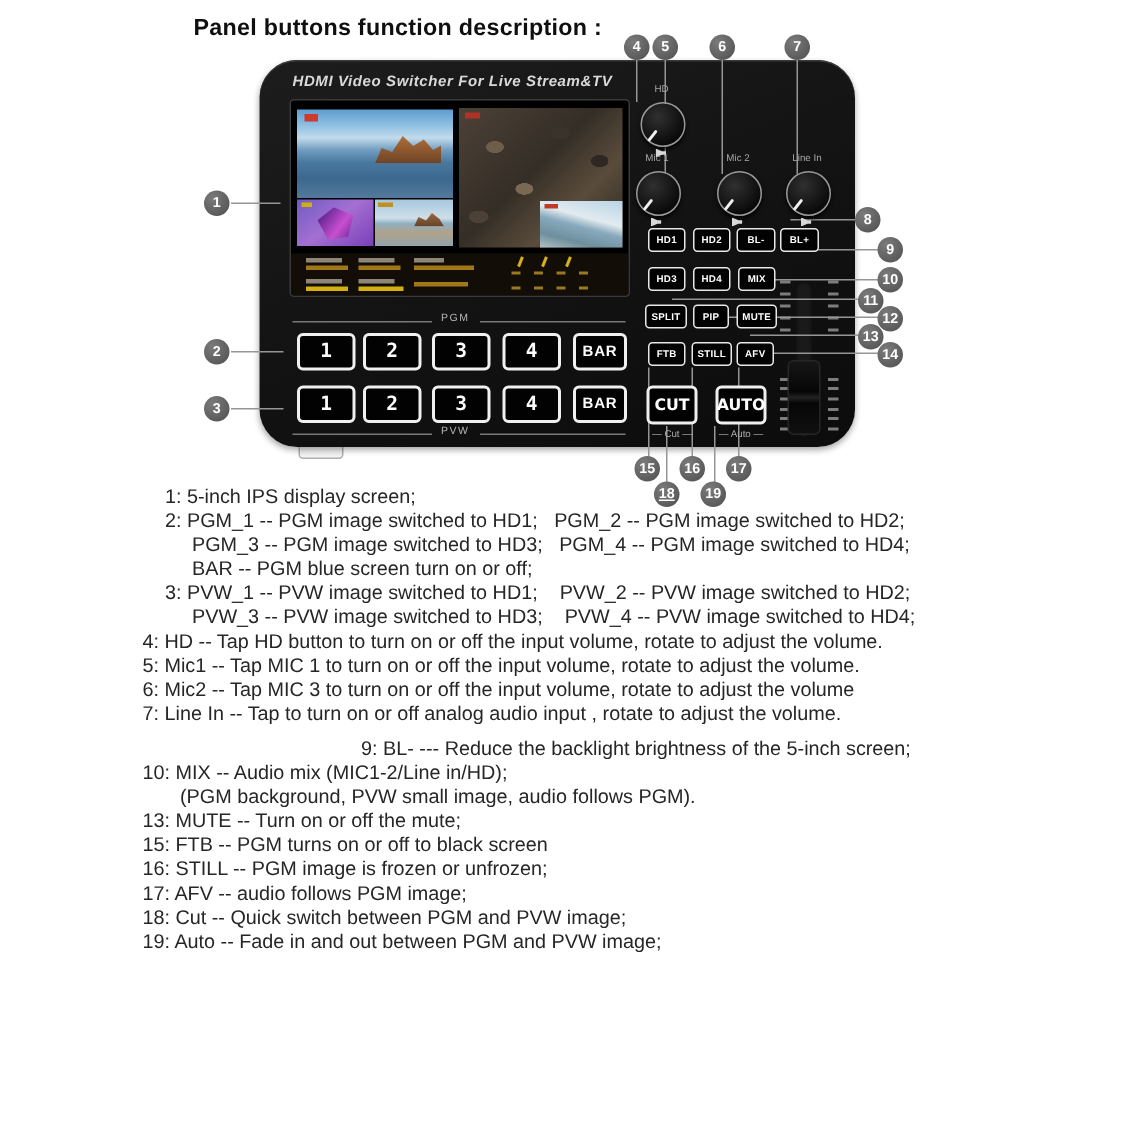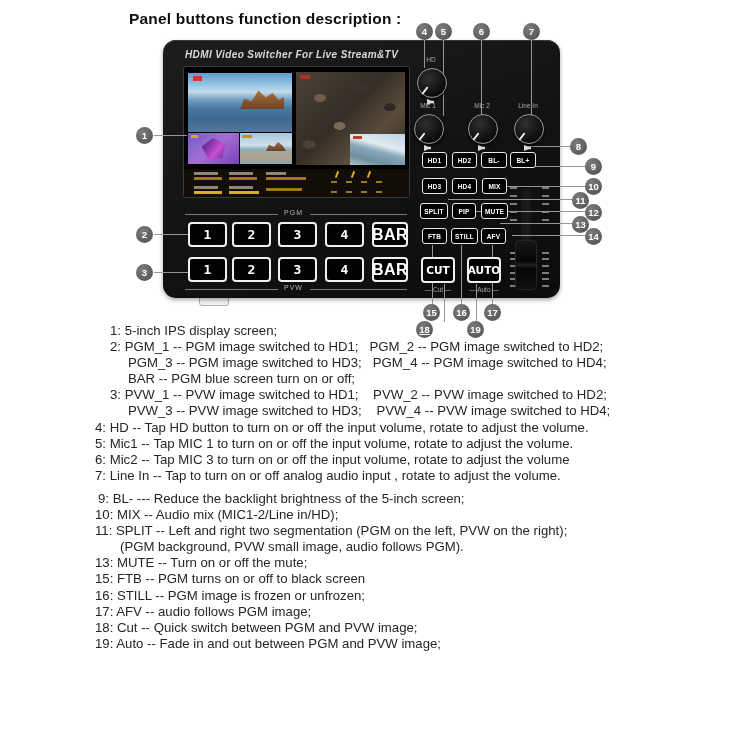--- a/index.html
+++ b/index.html
@@ -3,21 +3,21 @@
 <meta charset="utf-8">
 <style>
   html,body{margin:0;padding:0;background:#fff;}
   .stage{position:relative;width:750px;height:750px;background:#fff;overflow:hidden;
          font-family:"Liberation Sans",sans-serif;}
 
   .page-title{position:absolute;left:129px;top:10px;font-size:15.5px;font-weight:bold;
               color:#0f0f0f;letter-spacing:.2px;}
 
   
-  .device{position:absolute;left:163px;top:40px;width:397px;height:258px;border-radius:13px;
+  .device{position:absolute;left:173px;top:40px;width:397px;height:258px;border-radius:25px;
           background:linear-gradient(160deg,#1d1d1d,#121212 55%,#0c0c0c);
           box-shadow:inset 0 1px 0 #3a3a3a, 0 2px 4px rgba(0,0,0,.35);}
   .dev-title{position:absolute;left:22px;top:9px;font-size:10px;font-style:italic;font-weight:bold;
              color:#dadada;letter-spacing:.4px;}
 
   
   .screen{position:absolute;left:20px;top:26px;width:225px;height:130px;background:#000;
           border:1px solid #3a3a3a;border-radius:3px;overflow:hidden;}
   .tile{position:absolute;overflow:hidden;}
   .t-beach{left:4px;top:6px;width:104px;height:59px;
@@ -87,42 +87,42 @@
          background:linear-gradient(180deg,#161616,#060606 42%,#222 50%,#060606 58%,#101010);
          border:1px solid #262626;box-sizing:border-box;}
   .tk{position:absolute;width:7px;height:2px;background:#7d7d7d;}
 
   
   .busline{position:absolute;height:1px;background:#787878;}
   .buslabel{position:absolute;width:31px;text-align:center;font-size:7px;color:#b5b5b5;letter-spacing:1px;}
   .bb{position:absolute;height:25px;width:39px;background:#020202;border:2px solid #f0f0f0;
       border-radius:4px;color:#fff;display:flex;align-items:center;justify-content:center;
       font-family:"DejaVu Sans Mono",monospace;font-size:13px;font-weight:bold;z-index:2;box-sizing:border-box;}
-  .bb.bar{font-family:"Liberation Sans",sans-serif;font-size:16px;letter-spacing:.5px;}
+  .bb.bar{font-family:"Liberation Sans",sans-serif;font-size:10px;letter-spacing:.5px;}
 
   
   .callout{position:absolute;width:17px;height:17px;border-radius:50%;z-index:3;
            background:radial-gradient(circle at 35% 30%,#7b7b7b,#4e4e4e);
            color:#fff;font-size:9.5px;font-weight:bold;display:flex;align-items:center;justify-content:center;}
   .cline{position:absolute;background:#969696;z-index:1;}
 
   .foot{position:absolute;left:199px;top:297px;width:30px;height:9px;background:#f2f2f2;
         border:1px solid #b0b0b0;border-radius:0 0 3px 3px;box-sizing:border-box;}
 
   
   .desc{position:absolute;left:0;top:323px;width:750px;}
   .dl{font-size:13.2px;line-height:16.1px;color:#262626;white-space:pre-wrap;}
   .pl-a{padding-left:110px;}
   .pl-b{padding-left:128px;}
   .pl-c{padding-left:98px;}
   .pl-d{padding-left:112px;}
   .pl-e{padding-left:95px;}
   .pl-f{padding-left:120px;}
   .pl-g{padding-left:115px;}
-  .gap-top{margin-top:7px;}
+  .gap-top{margin-top:7px;text-align:center;}
 </style>
 </head>
 <body>
 
 <div class="stage">
 
   <div class="page-title">Panel buttons function description :</div>
 
   <div class="foot"></div>
 
@@ -273,37 +273,36 @@
   <div class="callout" style="left:570px;top:138px;">8</div>
   <div class="callout" style="left:585px;top:158px;">9</div>
   <div class="callout" style="left:585px;top:178px;">10</div>
   <div class="callout" style="left:572px;top:192px;">11</div>
   <div class="callout" style="left:585px;top:204px;">12</div>
   <div class="callout" style="left:572px;top:216px;">13</div>
   <div class="callout" style="left:585px;top:228px;">14</div>
   <div class="callout" style="left:423px;top:304px;">15</div>
   <div class="callout" style="left:453px;top:304px;">16</div>
   <div class="callout" style="left:484px;top:304px;">17</div>
-  <div class="callout" style="left:416px;top:321px;text-decoration:underline;">18</div>
+  <div class="callout" style="left:436px;top:321px;text-decoration:underline;">18</div>
   <div class="callout" style="left:467px;top:321px;">19</div>
 
   <div class="desc">
     <div class="dl pl-a">1: 5-inch IPS display screen;</div>
     <div class="dl pl-a">2: PGM_1 -- PGM image switched to HD1;   PGM_2 -- PGM image switched to HD2;</div>
     <div class="dl pl-b">PGM_3 -- PGM image switched to HD3;   PGM_4 -- PGM image switched to HD4;</div>
     <div class="dl pl-b">BAR -- PGM blue screen turn on or off;</div>
     <div class="dl pl-a">3: PVW_1 -- PVW image switched to HD1;    PVW_2 -- PVW image switched to HD2;</div>
     <div class="dl pl-b">PVW_3 -- PVW image switched to HD3;    PVW_4 -- PVW image switched to HD4;</div>
     <div class="dl pl-e">4: HD -- Tap HD button to turn on or off the input volume, rotate to adjust the volume.</div>
     <div class="dl pl-e">5: Mic1 -- Tap MIC 1 to turn on or off the input volume, rotate to adjust the volume.</div>
     <div class="dl pl-e">6: Mic2 -- Tap MIC 3 to turn on or off the input volume, rotate to adjust the volume</div>
     <div class="dl pl-e">7: Line In -- Tap to turn on or off analog audio input , rotate to adjust the volume.</div>
     <div class="dl pl-c gap-top">9: BL- --- Reduce the backlight brightness of the 5-inch screen;</div>
     <div class="dl pl-e">10: MIX -- Audio mix (MIC1-2/Line in/HD);</div>
-    <div class="dl pl-e">11: SPLIT -- Left and right two segmentation (PGM on the left, PVW on the right);</div>
     <div class="dl pl-f">(PGM background, PVW small image, audio follows PGM).</div>
     <div class="dl pl-e">13: MUTE -- Turn on or off the mute;</div>
     <div class="dl pl-e">15: FTB -- PGM turns on or off to black screen</div>
     <div class="dl pl-e">16: STILL -- PGM image is frozen or unfrozen;</div>
     <div class="dl pl-e">17: AFV -- audio follows PGM image;</div>
     <div class="dl pl-e">18: Cut -- Quick switch between PGM and PVW image;</div>
     <div class="dl pl-e">19: Auto -- Fade in and out between PGM and PVW image;</div>
   </div>
 
 </div>

